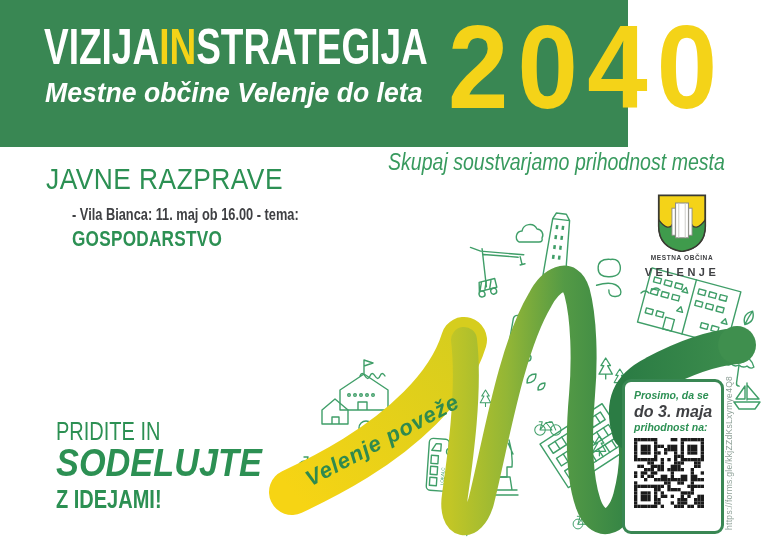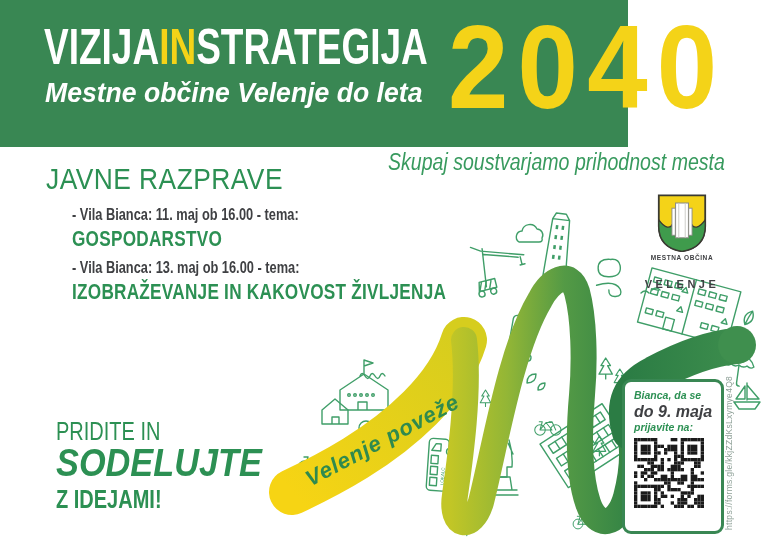--- a/index.html
+++ b/index.html
@@ -28,21 +28,21 @@
   
   .cta-1{left:56px;top:419px;font-size:25px;font-weight:normal;color:var(--text-green);line-height:1;}
   .cta-2{left:56px;top:443px;font-size:39px;font-weight:bold;color:var(--text-green);line-height:1;font-style:italic;}
   .cta-3{left:56px;top:487px;font-size:25px;font-weight:bold;color:var(--text-green);line-height:1;}
   
   .ribbon-label{left:301px;top:469px;font-size:22px;font-weight:bold;font-style:italic;color:#2f8a4e;
     transform:rotate(-28deg);transform-origin:left top;white-space:nowrap;letter-spacing:1px;z-index:5;}
   
   .logo{left:640px;top:194px;width:84px;text-align:center;z-index:4;}
   .logo-name1{font-size:6.5px;font-weight:bold;color:var(--text-dark);letter-spacing:.6px;margin-top:2px;}
-  .logo-name2{font-size:11px;font-weight:bold;color:var(--text-dark);letter-spacing:3.5px;margin-top:17px;}
+  .logo-name2{font-size:11px;font-weight:bold;color:var(--text-dark);letter-spacing:3.5px;margin-top:5px;}
   
   .signup{left:622px;top:379px;width:80px;height:138px;background:#ffffff;border:3px solid var(--banner-green);
     border-radius:9px;padding:7px 7px 4px 9px;z-index:6;}
   .signup-l1{font-size:10.5px;font-weight:bold;font-style:italic;color:var(--text-green);line-height:1.25;}
   .signup-l2{font-size:16px;font-weight:bold;font-style:italic;color:var(--text-dark);line-height:1.2;}
   .signup-l3{font-size:10.5px;font-weight:bold;font-style:italic;color:var(--text-green);line-height:1.25;margin-bottom:4px;}
   .qr-svg{display:block;}
   .url-vertical{left:724px;top:380px;height:150px;font-size:8.5px;color:#8fa198;
     writing-mode:vertical-rl;transform:rotate(180deg);letter-spacing:.3px;z-index:6;white-space:nowrap;}
   
@@ -220,24 +220,20 @@
   </div>
 
   <div class="events-heading abs">
     <span class="cond" style="transform:scaleX(.88);">JAVNE RAZPRAVE</span>
   </div>
   <div class="events-list abs">
     <div class="event-item">
       <div class="event-intro"><span class="cond" style="transform:scaleX(.8);">- Vila Bianca: 11. maj ob 16.00 - tema:</span></div>
       <div class="event-topic"><span class="cond" style="transform:scaleX(.8);">GOSPODARSTVO</span></div>
     </div>
-    <div class="event-item">
-      <div class="event-intro"><span class="cond" style="transform:scaleX(.8);">- Vila Bianca: 13. maj ob 16.00 - tema:</span></div>
-      <div class="event-topic"><span class="cond" style="transform:scaleX(.8);">IZOBRAŽEVANJE IN KAKOVOST ŽIVLJENJA</span></div>
-    </div>
   </div>
 
   <div class="cta-1 abs"><span class="cond" style="transform:scaleX(.8);">PRIDITE IN</span></div>
   <div class="cta-2 abs"><span class="cond" style="transform:scaleX(.88);">SODELUJTE</span></div>
   <div class="cta-3 abs"><span class="cond" style="transform:scaleX(.8);">Z IDEJAMI!</span></div>
 
   <div class="ribbon-label abs">Velenje poveže</div>
 
   <div class="logo abs">
     <svg width="52" height="58" viewBox="0 0 40 45" style="display:block;margin:0 auto;">
@@ -248,23 +244,23 @@
         <rect x="12.2" y="11" width="2.6" height="21" fill="#ffffff" stroke="#8a8a84" stroke-width=".7"></rect>
         <rect x="25.2" y="11" width="2.6" height="21" fill="#ffffff" stroke="#8a8a84" stroke-width=".7"></rect>
         <path d="M17.5,7 v27 M22.5,7 v27" stroke="#c9c9c4" stroke-width=".7"></path>
       </g>
     </svg>
     <div class="logo-name1">MESTNA OBČINA</div>
     <div class="logo-name2">VELENJE</div>
   </div>
 
   <div class="signup abs">
-    <div class="signup-l1">Bianca, da se</div>
-    <div class="signup-l2">do 9. maja</div>
-    <div class="signup-l3">prijavite na:</div>
+    <div class="signup-l1">Prosimo, da se</div>
+    <div class="signup-l2">do 3. maja</div>
+    <div class="signup-l3">prihodnost na:</div>
     <svg class="qr-svg" width="70" height="70" viewBox="0 0 70 70">
       <rect x="0" y="0" width="70" height="70" fill="#ffffff"></rect>
       <g fill="#1b1b1b">
           <rect x="0.00" y="0.00" width="3.33" height="3.33"></rect>
           <rect x="3.33" y="0.00" width="3.33" height="3.33"></rect>
           <rect x="6.67" y="0.00" width="3.33" height="3.33"></rect>
           <rect x="10.00" y="0.00" width="3.33" height="3.33"></rect>
           <rect x="13.33" y="0.00" width="3.33" height="3.33"></rect>
           <rect x="16.67" y="0.00" width="3.33" height="3.33"></rect>
           <rect x="20.00" y="0.00" width="3.33" height="3.33"></rect>

